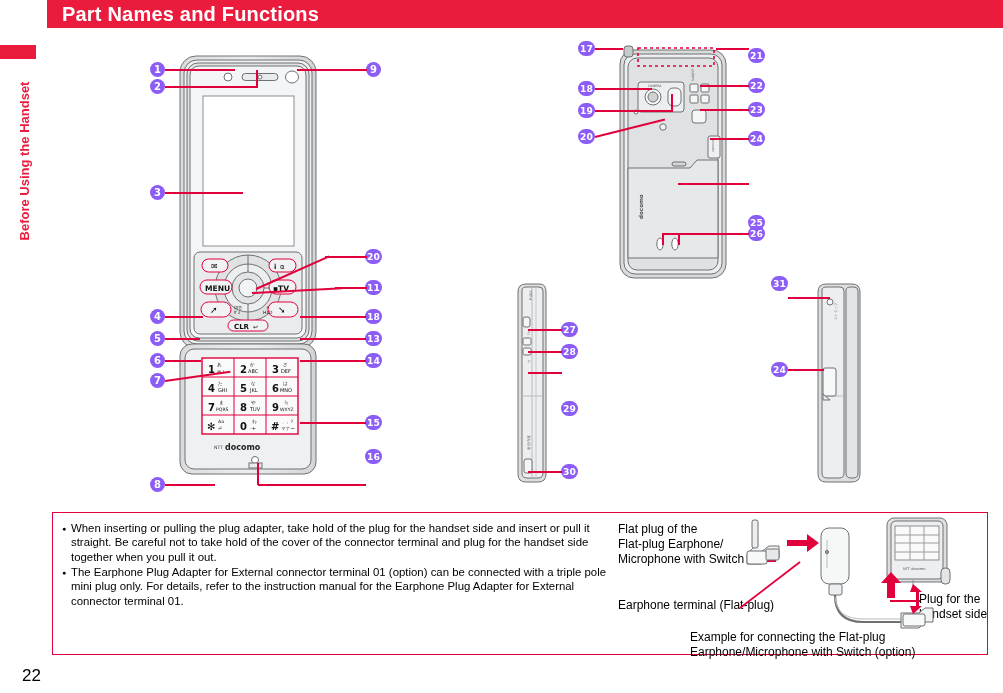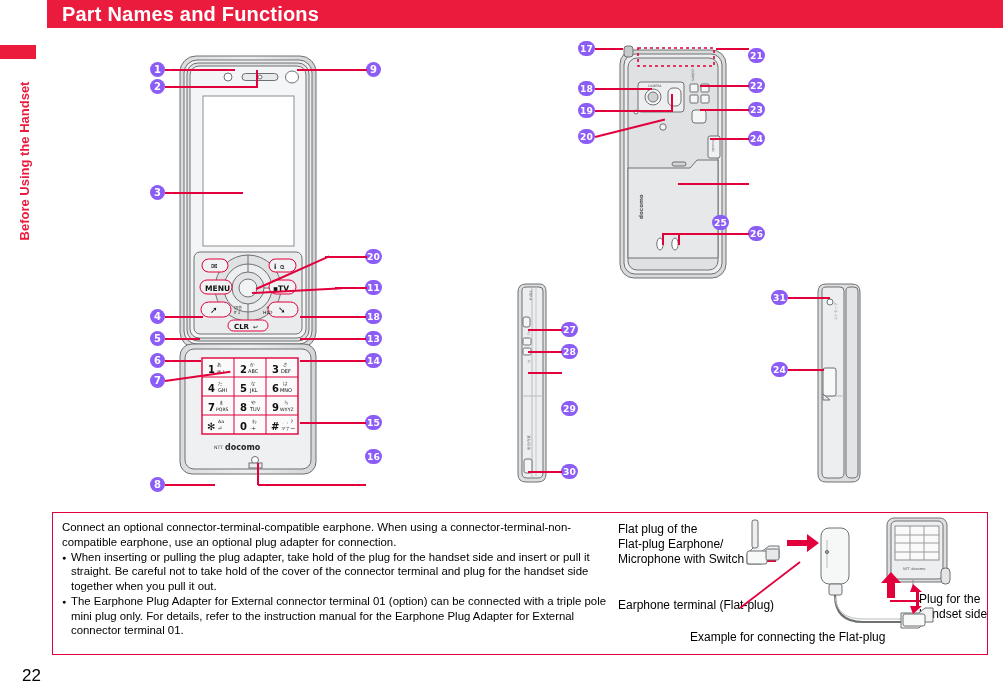--- a/index.html
+++ b/index.html
@@ -272,21 +272,21 @@
 <div class="ld" style="left:595px;top:136px;width:72px;transform:rotate(-14deg);transform-origin:left center;"></div>
 
 <div class="cn w" style="left:748px;top:48px;">21</div>
 <div class="ld" style="left:716px;top:48px;width:33px;"></div>
 <div class="cn w" style="left:748px;top:78px;">22</div>
 <div class="ld" style="left:700px;top:85px;width:49px;"></div>
 <div class="cn w" style="left:748px;top:102px;">23</div>
 <div class="ld" style="left:700px;top:109px;width:49px;"></div>
 <div class="cn w" style="left:748px;top:131px;">24</div>
 <div class="ld" style="left:710px;top:138px;width:39px;"></div>
-<div class="cn w" style="left:712px;top:176px;margin-top:39px;">25</div>
+<div class="cn w" style="left:748px;top:176px;margin-top:39px;">25</div>
 <div class="ld" style="left:678px;top:183px;width:71px;"></div>
 <div class="cn w" style="left:748px;top:226px;">26</div>
 <div class="ld" style="left:663px;top:233px;width:86px;"></div>
 <div class="ld" style="left:662px;top:233px;width:2px;height:12px;"></div>
 <div class="ld" style="left:678px;top:233px;width:2px;height:12px;"></div>
 
 <div class="fig" style="left:500px;top:278px;">
 <svg width="60" height="212" viewBox="0 0 60 212">
   <g fill="none" stroke="#6e7072" stroke-width="1">
     <path d="M18 14 Q18 6 26 6 L40 6 Q46 6 46 14 L46 196 Q46 204 38 204 L26 204 Q18 204 18 196 Z" fill="#dcdee0"></path>
@@ -329,28 +329,27 @@
     <circle cx="22" cy="24" r="3" fill="#fff"></circle>
 
     <rect x="15" y="90" width="13" height="28" rx="2" fill="#f7f8f8"></rect>
     <path d="M15 116 L22 122 L15 122 Z" fill="#e9ebec"></path>
   </g>
   <g font-family="'DejaVu Sans',sans-serif" fill="#666">
     <text x="29" y="42" font-size="3.4" transform="rotate(-90 29 42)">ストラップ</text>
   </g>
 </svg>
 </div>
-<div class="cn w" style="left:771px;top:290px;">31</div>
+<div class="cn w" style="left:771px;top:276px;">31</div>
 <div class="ld" style="left:788px;top:297px;width:42px;"></div>
 <div class="cn w" style="left:771px;top:362px;">24</div>
 <div class="ld" style="left:788px;top:369px;width:36px;"></div>
 
 <div id="note-box"></div>
 <div id="note-text">
-  <span class="note-p">Connect an optional connector-terminal-compatible earphone. When using a connector-terminal-non-compatible earphone, use an optional plug adapter for connection.</span>
   <span class="bul">When inserting or pulling the plug adapter, take hold of the plug for the handset side and insert or pull it straight. Be careful not to take hold of the cover of the connector terminal and plug for the handset side together when you pull it out.</span>
   <span class="bul">The Earphone Plug Adapter for External connector terminal 01 (option) can be connected with a triple pole mini plug only. For details, refer to the instruction manual for the Earphone Plug Adapter for External connector terminal 01.</span>
 </div>
 
 <div class="cap" style="left:618px;top:522px;">
   <span>Flat plug of the</span><br>
   <span>Flat-plug Earphone/</span><br>
   <span>Microphone with Switch</span>
 </div>
 <div class="ld" style="left:748px;top:560px;width:28px;"></div>
@@ -358,20 +357,21 @@
 <div class="cap" style="left:618px;top:598px;">Earphone terminal (Flat-plug)</div>
 
 <div class="cap" style="left:919px;top:592px;">
   <span>Plug for the</span><br>
   <span>handset side</span>
 </div>
 <div class="ld" style="left:890px;top:600px;width:30px;"></div>
 
 <div class="cap" style="left:690px;top:630px;">
   <span>Example for connecting the Flat-plug</span><br>
+  <span>Earphone/Microphone with Switch (option)</span>
 </div>
 
 <div class="fig" style="left:735px;top:518px;">
 <svg width="250" height="120" viewBox="0 0 250 120">
   <g fill="none" stroke="#6e7072" stroke-width="1">
 
     <path d="M20 4 L20 28 L12 36 L12 46 L26 46 L34 40 L44 40 L44 28 L34 28 L26 34" fill="#f2f3f4"></path>
     <rect x="17" y="2" width="6" height="28" rx="2" fill="#eceeef"></rect>
     <rect x="12" y="33" width="20" height="13" rx="2" fill="#f7f8f8"></rect>
     <rect x="31" y="31" width="13" height="11" rx="1.5" fill="#e6e8e9"></rect>

